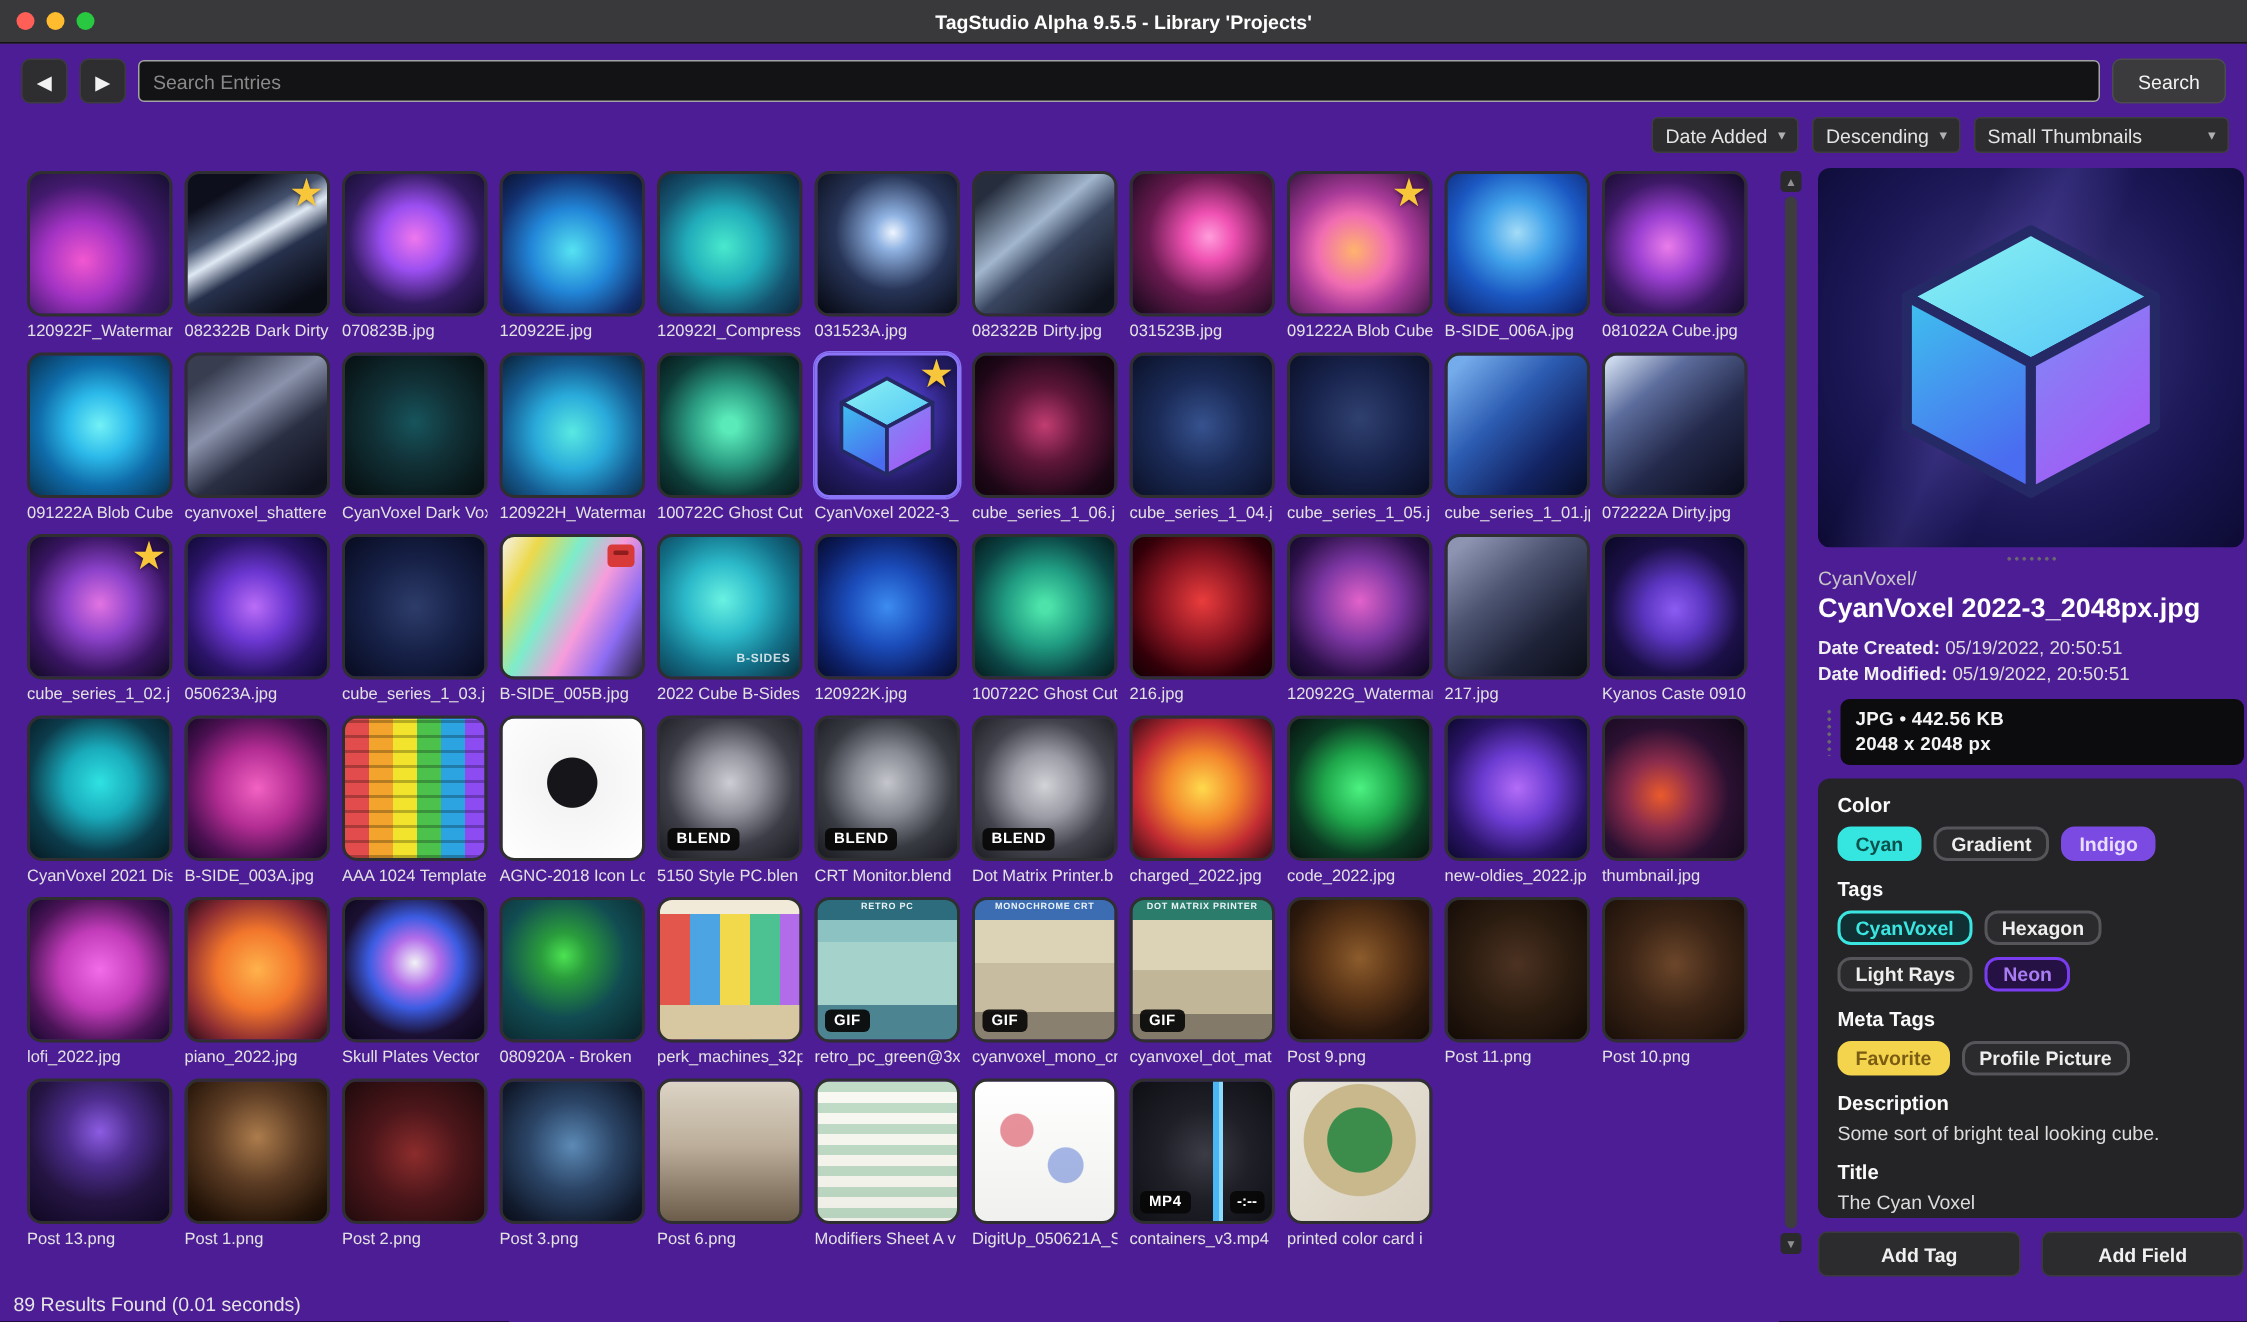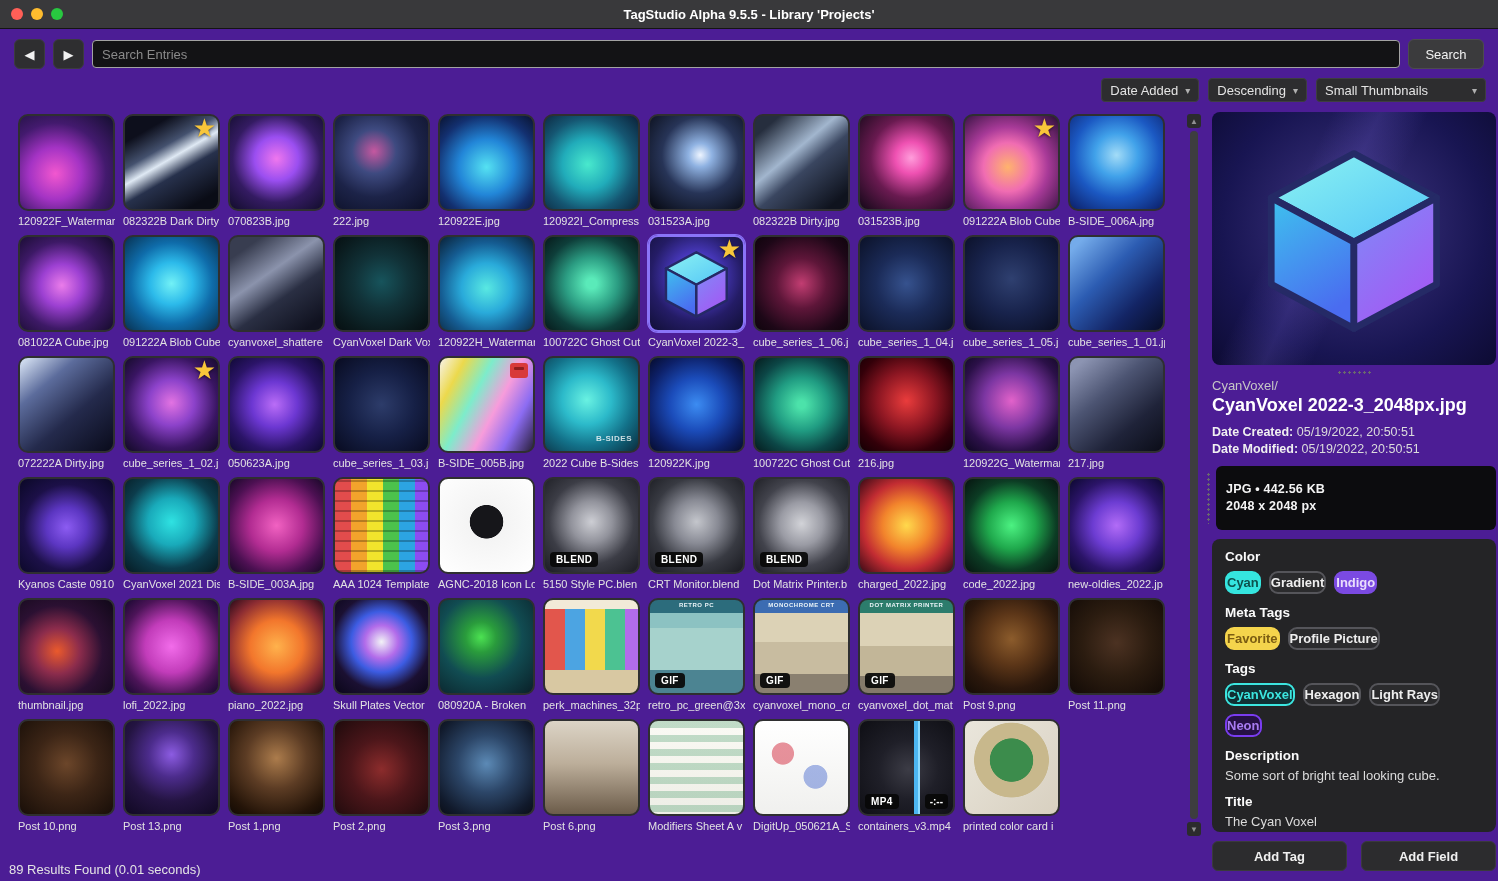--- a/index.html
+++ b/index.html
@@ -56,31 +56,31 @@
   
   .panel{position:absolute;left:1212px;top:112px;width:284px;}
   .preview-img{position:relative;width:284px;height:253px;border-radius:8px;overflow:hidden;}
   .h-handle{width:34px;height:6px;margin:5px auto 2px auto;
             background-image:radial-gradient(#6a6a6c 1px,transparent 1.3px);background-size:5px 5px;}
   .path-line{font-size:13px;color:#c6c6c6;margin-top:2px;}
   .file-name{font-size:18px;font-weight:bold;color:#fff;margin-top:2px;}
   .date-line{font-size:12.5px;margin-top:3px;color:#dcdcdc;}
   .date-line .lbl{font-weight:bold;color:#f0f0f0;}
   .date-group{margin-top:9px;}
-  .info-box{position:relative;margin-top:10px;margin-left:4px;background:#0c0c0e;border-radius:6px;
-            padding:15px 10px;}
+  .info-box{position:relative;margin-top:10px;margin-left:15px;background:#0c0c0e;border-radius:6px;
+            padding:5px 10px;}
   .info-box .line{font-size:12.5px;font-weight:bold;color:#f4f4f4;line-height:17px;letter-spacing:.2px;}
   .v-handle{position:absolute;left:-10px;top:6px;bottom:6px;width:6px;
             background-image:radial-gradient(#6a6a6c 1px,transparent 1.3px);background-size:5px 5px;}
   .tag-panel{margin-top:9px;background:#242426;border-radius:8px;padding:10px 13px;height:293px;
              box-sizing:border-box;overflow:hidden;}
   .sec{margin-bottom:11px;}
   .sec-h{display:block;font-size:13.5px;font-weight:bold;color:#fafafa;margin-bottom:7px;}
   .chips{display:flex;flex-wrap:wrap;gap:8px;}
-  .chip{border:2px solid transparent;border-radius:9px;padding:2px 0;font-size:13px;font-weight:bold;}
+  .chip{border:2px solid transparent;border-radius:9px;padding:2px 10px;font-size:13px;font-weight:bold;}
   .field-value{font-size:13px;color:#dcdcdc;margin-top:-2px;margin-bottom:11px;}
   .btn-row{display:flex;gap:14px;margin-top:9px;}
   .panel-btn{flex:1;height:28px;background:#2c2c2e;border:1px solid #3a3a3c;border-radius:6px;
              color:#f0f0f0;font-size:13px;font-weight:bold;display:flex;align-items:center;justify-content:center;}
   
   .status{position:absolute;left:9px;bottom:4px;font-size:13px;color:#e4e4e4;}
 </style>
 </head>
 <body>
 
@@ -150,31 +150,20 @@
       
       
       
       
       
       
     </div>
     <div class="fname">070823B.jpg</div>
   </div>
 
-  <div class="cell">
-    <div class="thumb" style="background: radial-gradient(circle at 42% 38%, rgb(197, 88, 160) 0%, rgb(62, 74, 128) 28%, rgb(28, 35, 72) 58%, rgb(11, 14, 36) 100%);">
-      
-      
-      
-      
-      
-      
-    </div>
-    <div class="fname">222.jpg</div>
-  </div>
 
   <div class="cell">
     <div class="thumb" style="background: radial-gradient(circle at 50% 55%, rgb(85, 226, 242) 0%, rgb(34, 134, 216) 40%, rgb(19, 48, 112) 74%, rgb(10, 20, 50) 100%);">
       
       
       
       
       
       
     </div>
@@ -954,38 +943,38 @@
     <div class="chips">
   <span class="chip" style="background: rgb(53, 229, 223); color: rgb(13, 81, 77); border-color: rgb(53, 229, 223);">Cyan</span>
 
   <span class="chip" style="background: rgb(43, 43, 45); color: rgb(238, 238, 238); border-color: rgb(85, 85, 90);">Gradient</span>
 
   <span class="chip" style="background: rgb(123, 74, 226); color: rgb(233, 222, 252); border-color: rgb(123, 74, 226);">Indigo</span>
 </div>
   </div>
 
   <div class="sec">
+    <span class="sec-h">Tags</span>
+    <div class="chips">
+  <span class="chip" style="background: rgb(17, 48, 52); color: rgb(60, 230, 224); border-color: rgb(60, 230, 224);">CyanVoxel</span>
+
+  <span class="chip" style="background: rgb(43, 43, 45); color: rgb(238, 238, 238); border-color: rgb(85, 85, 90);">Hexagon</span>
+
+  <span class="chip" style="background: rgb(43, 43, 45); color: rgb(238, 238, 238); border-color: rgb(85, 85, 90);">Light Rays</span>
+
+  <span class="chip" style="background: rgb(38, 17, 69); color: rgb(168, 124, 242); border-color: rgb(122, 60, 240);">Neon</span>
+</div>
+  </div>
+
+  <div class="sec">
     <span class="sec-h">Meta Tags</span>
     <div class="chips">
   <span class="chip" style="background: rgb(244, 212, 76); color: rgb(122, 92, 18); border-color: rgb(244, 212, 76);">Favorite</span>
 
   <span class="chip" style="background: rgb(43, 43, 45); color: rgb(238, 238, 238); border-color: rgb(85, 85, 90);">Profile Picture</span>
-</div>
-  </div>
-
-  <div class="sec">
-    <span class="sec-h">Tags</span>
-    <div class="chips">
-  <span class="chip" style="background: rgb(17, 48, 52); color: rgb(60, 230, 224); border-color: rgb(60, 230, 224);">CyanVoxel</span>
-
-  <span class="chip" style="background: rgb(43, 43, 45); color: rgb(238, 238, 238); border-color: rgb(85, 85, 90);">Hexagon</span>
-
-  <span class="chip" style="background: rgb(43, 43, 45); color: rgb(238, 238, 238); border-color: rgb(85, 85, 90);">Light Rays</span>
-
-  <span class="chip" style="background: rgb(38, 17, 69); color: rgb(168, 124, 242); border-color: rgb(122, 60, 240);">Neon</span>
 </div>
   </div>
 </div>
       <div class="sec">
         <span class="sec-h">Description</span>
         <div class="field-value">Some sort of bright teal looking cube.</div>
       </div>
       <div class="sec">
         <span class="sec-h">Title</span>
         <div class="field-value">The Cyan Voxel</div>

